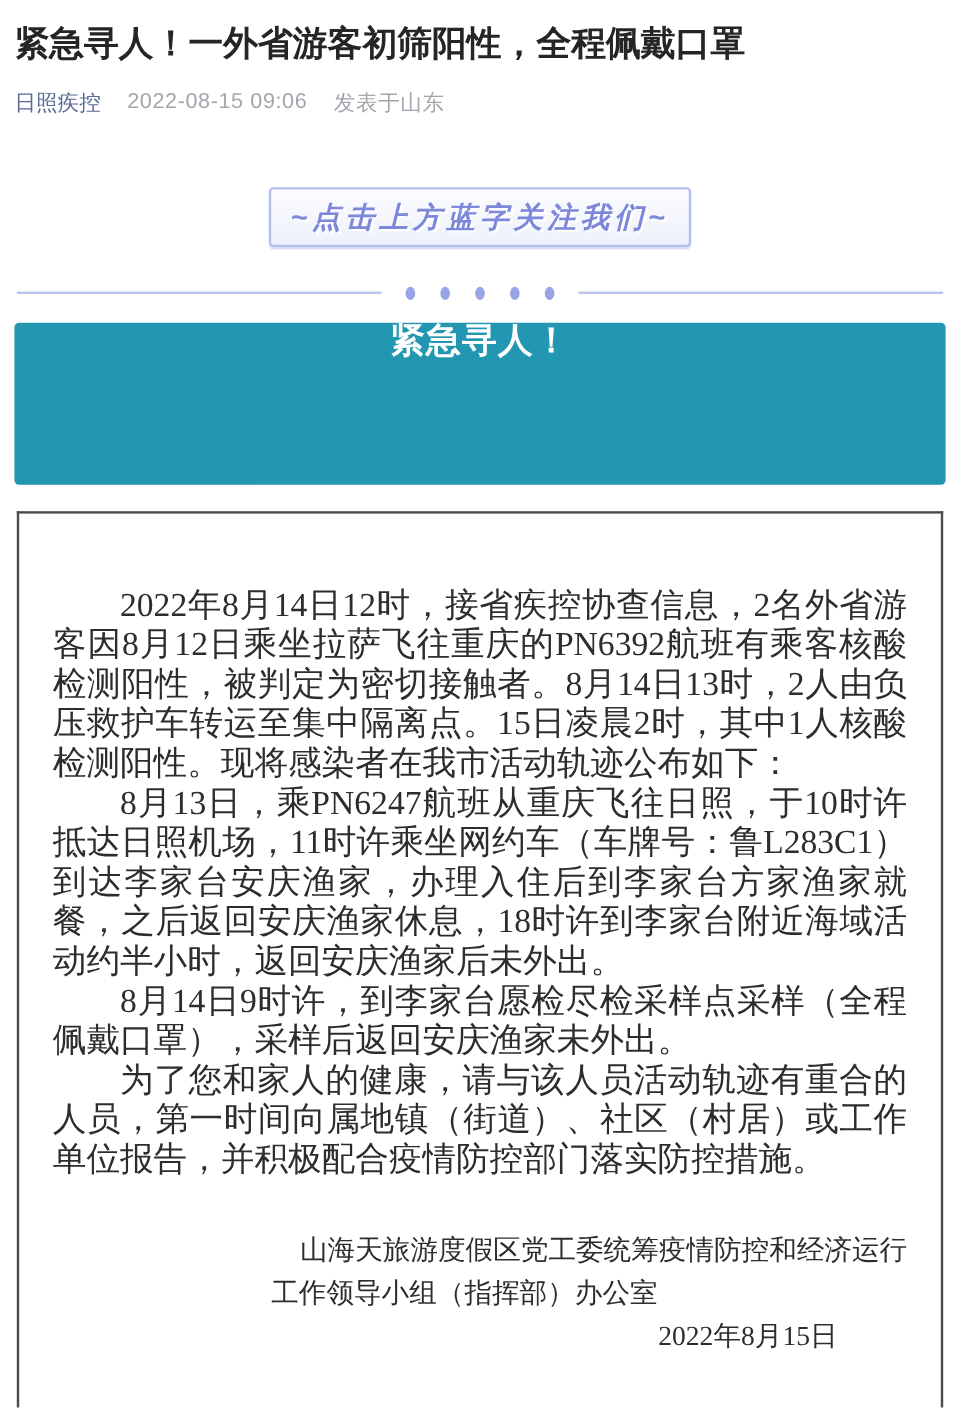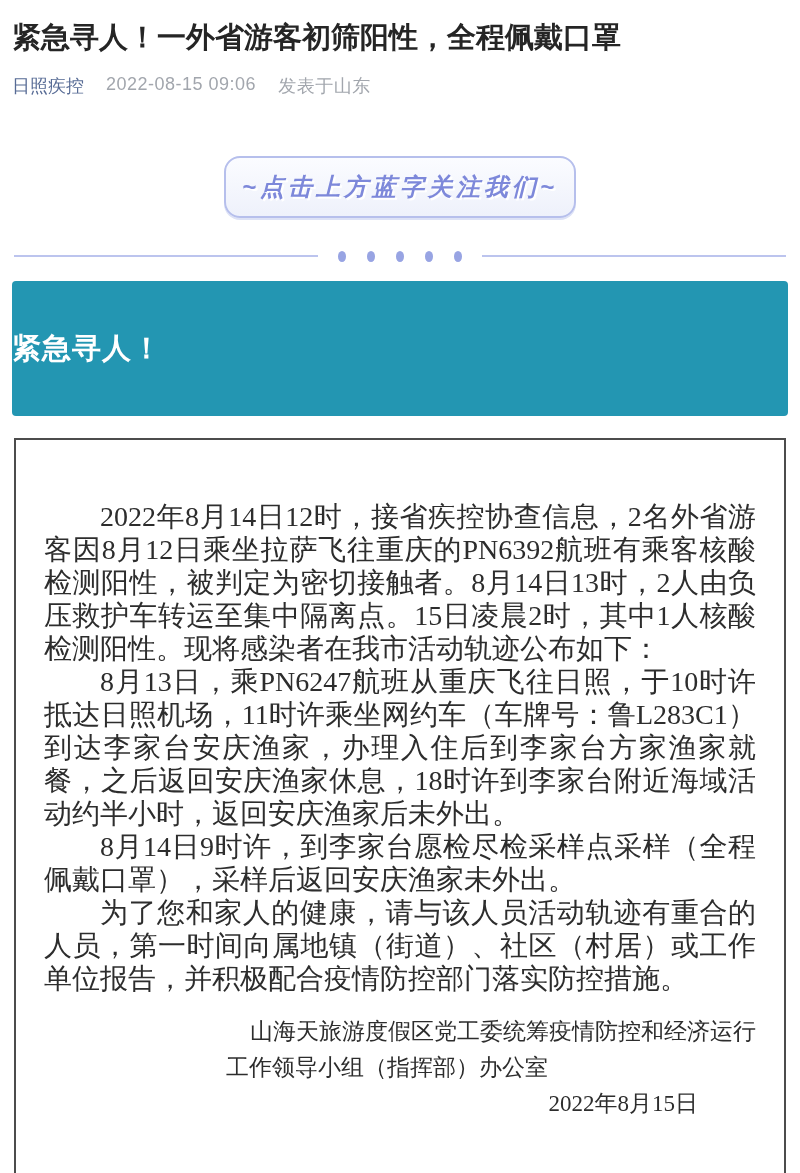--- a/index.html
+++ b/index.html
@@ -36,23 +36,23 @@
   }
 
   
   .follow-wrap {
     display: flex;
     justify-content: center;
     margin-top: 58px;
   }
   .follow-button {
     width: 352px;
-    height: 62px;
+    height: 50px;
     border: 2px solid #b6bfec;
-    border-radius: 16px;
+    border-radius: 4px;
     background: linear-gradient(180deg, #fbfcff 0%, #eef1fb 100%);
     box-shadow: 0 2px 0 #dde2f6;
     display: flex;
     align-items: center;
     justify-content: center;
     cursor: pointer;
   }
   .follow-button .follow-label {
     font-size: 24px;
     font-weight: 700;
@@ -87,21 +87,21 @@
     border-radius: 50%;
     background: #98a4e3;
   }
 
   
   .banner {
     margin: 19px 12px 0 12px;
     height: 135px;
     border-radius: 4px;
     display: flex;
-    flex-direction: row;
+    flex-direction: column;
     align-items: center;
     justify-content: flex-start;
     gap: 14px;
   }
   .banner .banner-line {
     color: #ffffff;
     font-size: 29px;
     font-weight: 700;
     line-height: 31px;
     letter-spacing: 1px;
@@ -121,21 +121,21 @@
   }
   .notice-body p {
     font-family: "Liberation Serif", "DejaVu Serif", serif;
     font-size: 28px;
     line-height: 33px;
     color: #2d2d2d;
     text-align: justify;
     text-indent: 2em;
   }
   .signature {
-    margin-top: 19px;
+    margin-top: 41px;
     font-family: "Liberation Serif", "DejaVu Serif", serif;
     font-size: 23px;
     line-height: 36px;
     color: #2d2d2d;
   }
   .signature .sig-line { text-align: right; }
   .signature .sig-line.l1 { padding-right: 0; }
   .signature .sig-line.l2 { padding-right: 26px; text-align: center; }
   .signature .sig-line.l3 { padding-right: 58px; }
 </style>

